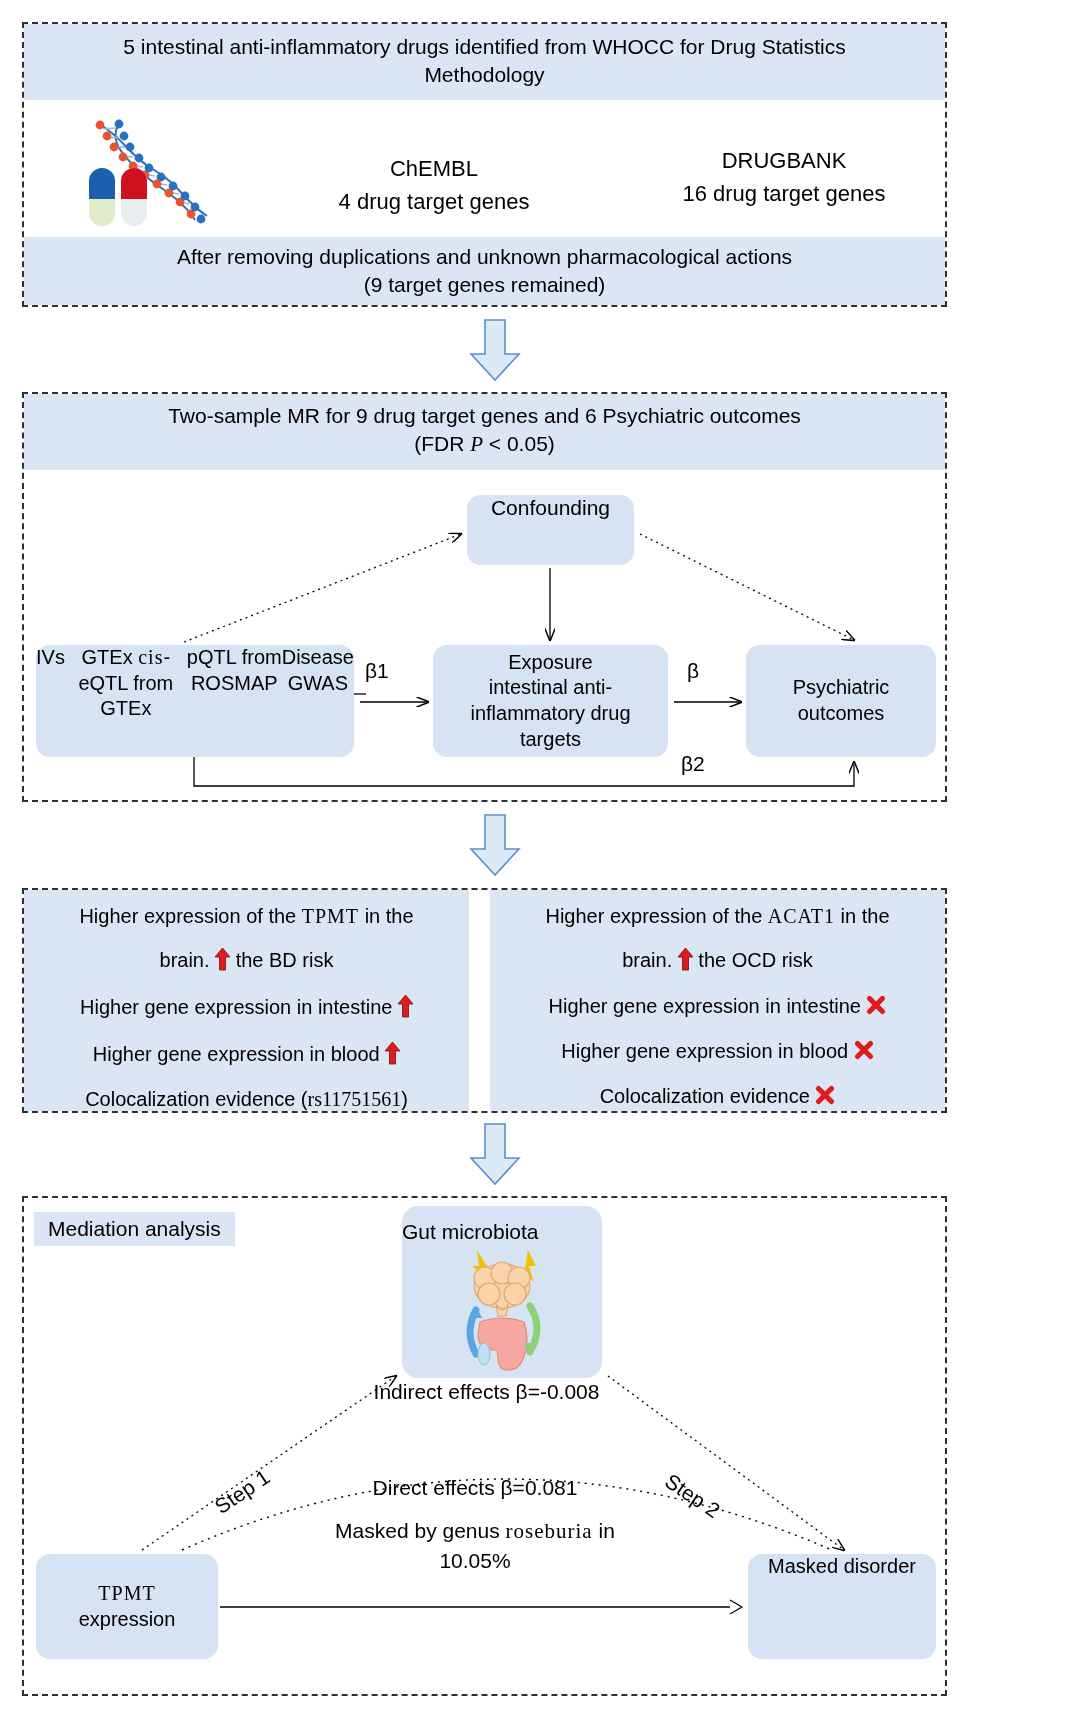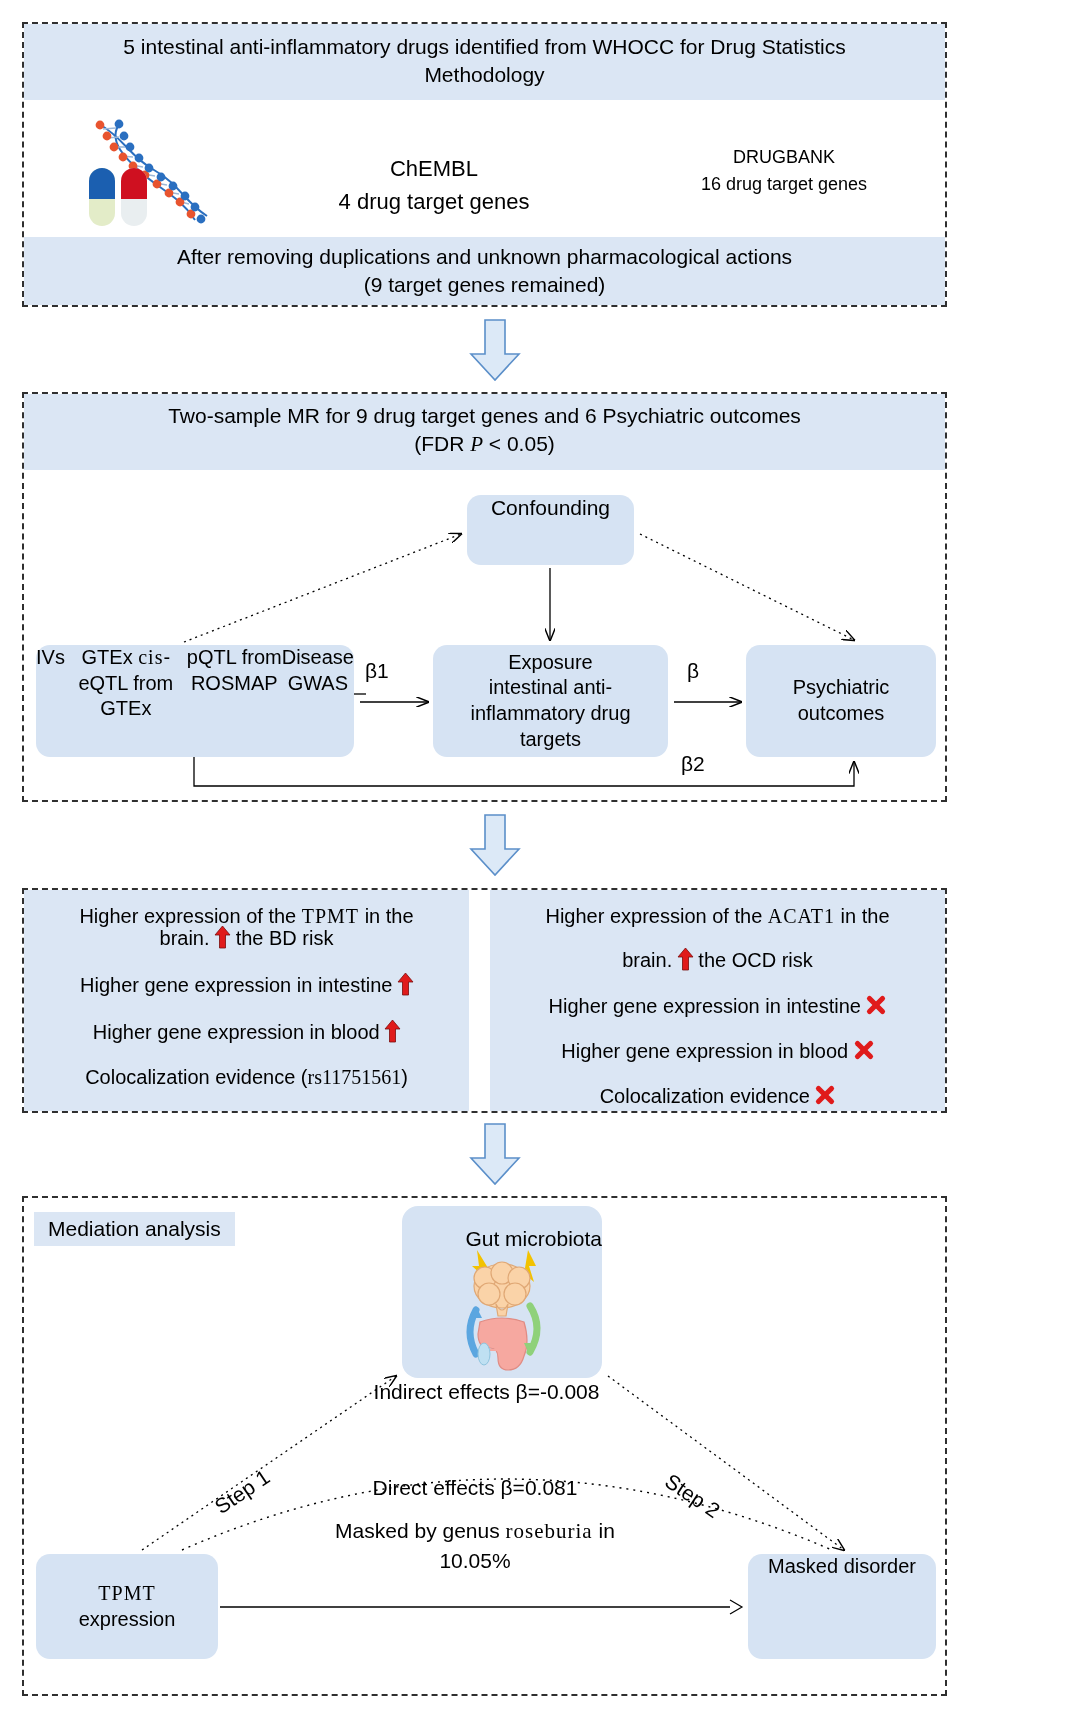--- a/index.html
+++ b/index.html
@@ -86,21 +86,21 @@
         <path d="M52 65 a13 13 0 0 1 13 -13 a13 13 0 0 1 13 13 v18 h-26 z" fill="#cf1020"></path>
       </g>
     </svg>
   </div>
 
   <div class="lbl" style="left:300px;top:120px;width:220px;text-align:center;font-size:22px;line-height:1.5;margin-top:8px;">
     <div>ChEMBL</div>
     <div>4 drug target genes</div>
   </div>
 
-  <div class="lbl" style="left:640px;top:120px;width:240px;text-align:center;font-size:18px;line-height:1.5;">
+  <div class="lbl" style="left:640px;top:120px;width:240px;text-align:center;font-size:22px;line-height:1.5;">
     <div>DRUGBANK</div>
     <div>16 drug target genes</div>
   </div>
 
   <div class="band" style="position:absolute;left:0;bottom:0;height:68px;padding-top:6px;font-size:21px;">
     <div>After removing duplications and unknown pharmacological actions</div>
     <div>(9 target genes remained)</div>
   </div>
 </div>
 
@@ -176,21 +176,21 @@
   </svg>
 </div>
 
 <div class="panel" style="left:22px;top:888px;width:925px;height:225px;border-top:2px dashed #2f2f2f;background:transparent;">
 
   <div style="position:absolute;left:0;top:0;width:445px;height:221px;background:#dbe6f4;
               text-align:center;font-size:20px;padding-top:16px;box-sizing:border-box;line-height:1.0;">
     <div>
       <span>Higher expression of the </span><span class="ital">TPMT</span><span> in the</span>
     </div>
-    <div style="">
+    <div style="margin-top:22px;">
       <span>brain.</span>
       <span class="uparrow">
         <svg width="15" height="22" viewBox="0 0 15 22">
             <polygon points="7.5,0 15,9 10.5,9 10.5,22 4.5,22 4.5,9 0,9" fill="#e01b1b" stroke="#7a0d0d" stroke-width="0.8"></polygon>
           </svg>
       </span>
       <span>the BD risk</span>
     </div>
     <div style="margin-top:22px;">
       <span>Higher gene expression in intestine</span>
@@ -269,21 +269,21 @@
   </svg>
 </div>
 
 <div class="panel" style="left:22px;top:1196px;width:925px;height:500px;">
 
   <div style="position:absolute;left:10px;top:14px;background:#dbe6f4;padding:5px 14px;font-size:21px;">
     <span>Mediation analysis</span>
   </div>
 
   <div style="position:absolute;left:378px;top:8px;width:200px;height:172px;background:#d6e3f3;border-radius:16px;">
-    <div style="text-align:right;font-size:21px;padding-top:21px;">
+    <div style="text-align:left;font-size:21px;padding-top:14px;">
       <span>Gut microbiota</span>
     </div>
     <div style="position:absolute;left:30px;top:38px;">
       <svg width="140" height="128" viewBox="0 0 140 128">
         <g fill="#f2c200" stroke="none">
           <polygon points="45,6 56,24 49,24 58,38 40,22 47,22"></polygon>
           <polygon points="96,6 104,22 97,22 102,38 86,24 93,24"></polygon>
         </g>
         <g fill="#fad3a8" stroke="#e0a875" stroke-width="1.2">
           <ellipse cx="70" cy="42" rx="28" ry="22"></ellipse>

